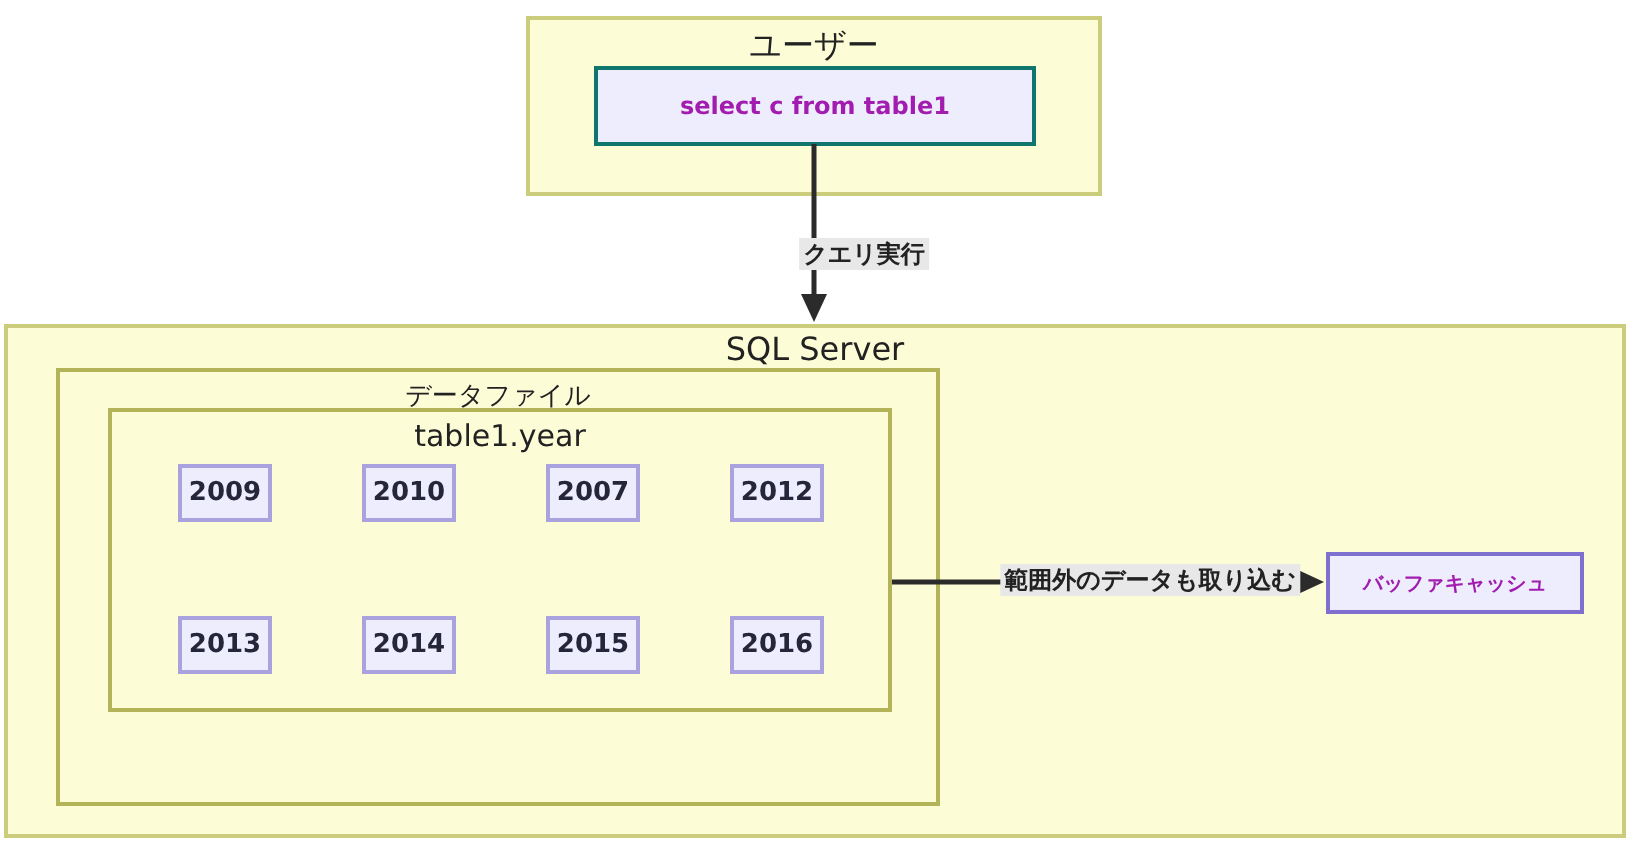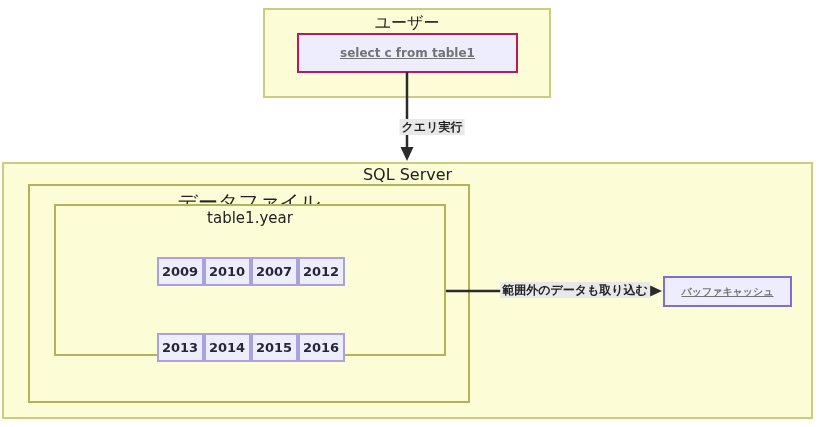--- a/index.html
+++ b/index.html
@@ -11,36 +11,36 @@
     position:absolute;box-sizing:border-box;
     background:#fcfcd7;border:2px solid #cccc7d;
   }
   .ybox.inner{border:2px solid #b3b359;}
   .box-title{
     position:absolute;top:3px;left:0;right:0;text-align:center;
     font-size:16px;color:#222222;white-space:nowrap;
   }
   .node{
     position:absolute;box-sizing:border-box;
-    background:#ededfd;border:2px solid #be185d;
+    background:#ededfd;border:2px solid #0f766e;
     display:flex;align-items:center;justify-content:center;
-    font-weight:bold;color:#737373;text-decoration:underline;
+    font-weight:bold;color:#a21caf;
   }
   .query-node{
     left:297px;top:33px;width:221px;height:40px;
     flex-direction:column;font-size:12px;line-height:1.35;text-align:center;
   }
   .buffer-node{
     left:663px;top:276px;width:129px;height:31px;
     border-color:#7f70cf;font-size:10px;font-weight:bold;white-space:nowrap;
   }
   .year-row{
     position:absolute;left:0;width:100%;box-sizing:border-box;
     padding-left:33px;padding-right:32px;
-    display:flex;justify-content:center;margin-top:25px;
+    display:flex;justify-content:space-between;
   }
   .year-row.r1{top:26px;}
   .year-row.r2{top:102px;}
   .year-cell{
     box-sizing:border-box;width:47px;height:29px;
     background:#ededfd;border:2px solid #a9a2de;
     display:flex;align-items:center;justify-content:center;
     font-size:13px;font-weight:bold;color:#26263a;
   }
   .arrow-layer{position:absolute;left:0;top:0;width:819px;height:427px;pointer-events:none;}
@@ -64,21 +64,21 @@
 
   <div class="node query-node">
     <span>select c from table1</span>
   </div>
 
   <div class="ybox" style="left:2px;top:162px;width:811px;height:257px;">
     <div class="box-title" style="top:1px;font-size:16px;">SQL Server</div>
   </div>
 
   <div class="ybox inner" style="left:28px;top:184px;width:442px;height:219px;">
-    <div class="box-title" style="font-size:20px;font-family:Liberation Serif, serif;">データファイル</div>
+    <div class="box-title" style="font-size:13px;font-family:Liberation Serif, serif;">データファイル</div>
   </div>
 
   <div class="ybox inner" style="left:54px;top:204px;width:392px;height:152px;">
     <div class="box-title" style="font-size:15px;">table1.year</div>
 
     <div class="year-row r1">
       <div class="year-cell">2009</div>
       <div class="year-cell">2010</div>
       <div class="year-cell">2007</div>
       <div class="year-cell">2012</div>

